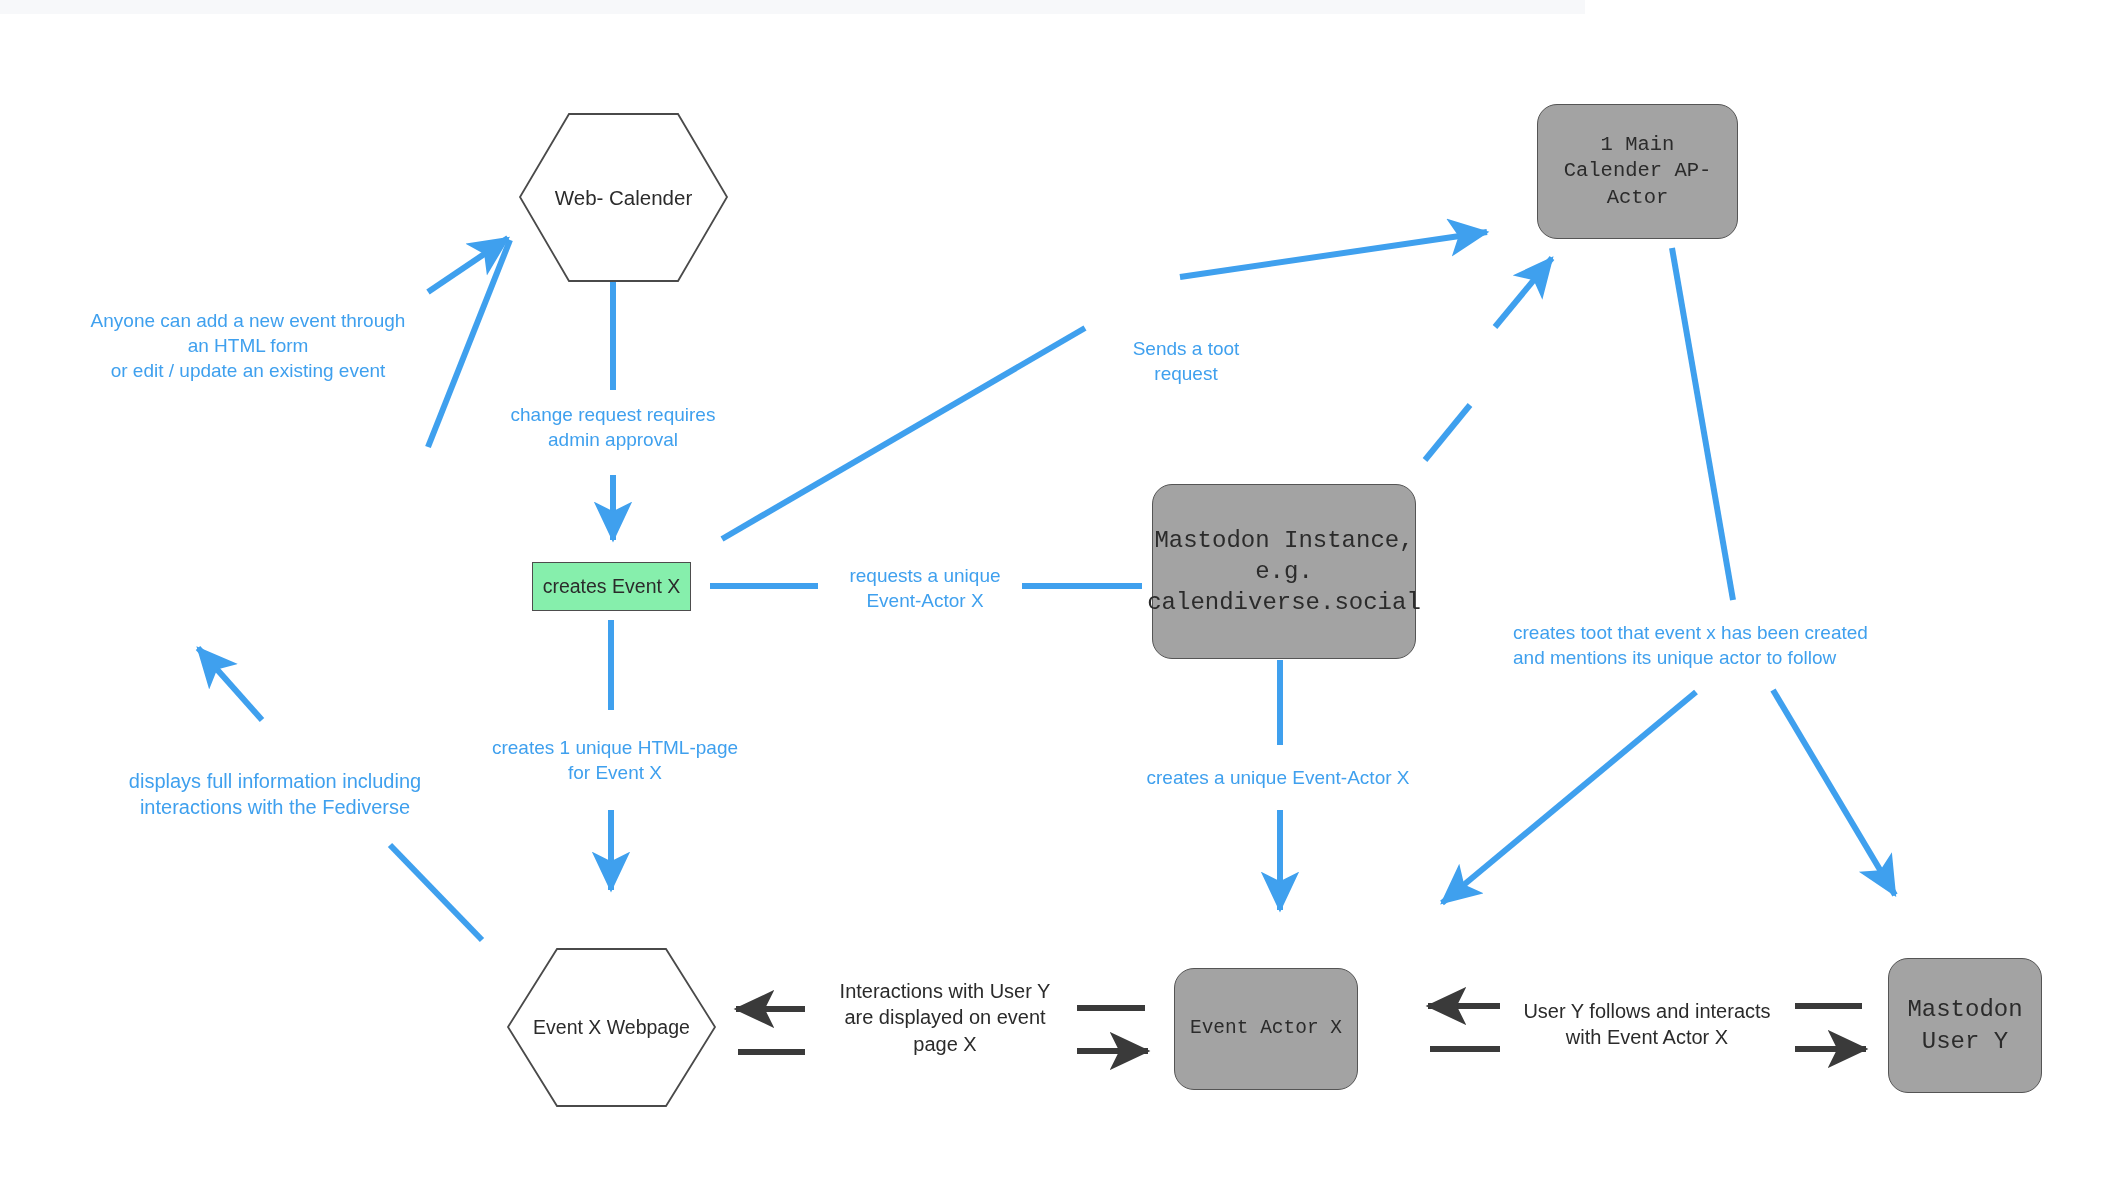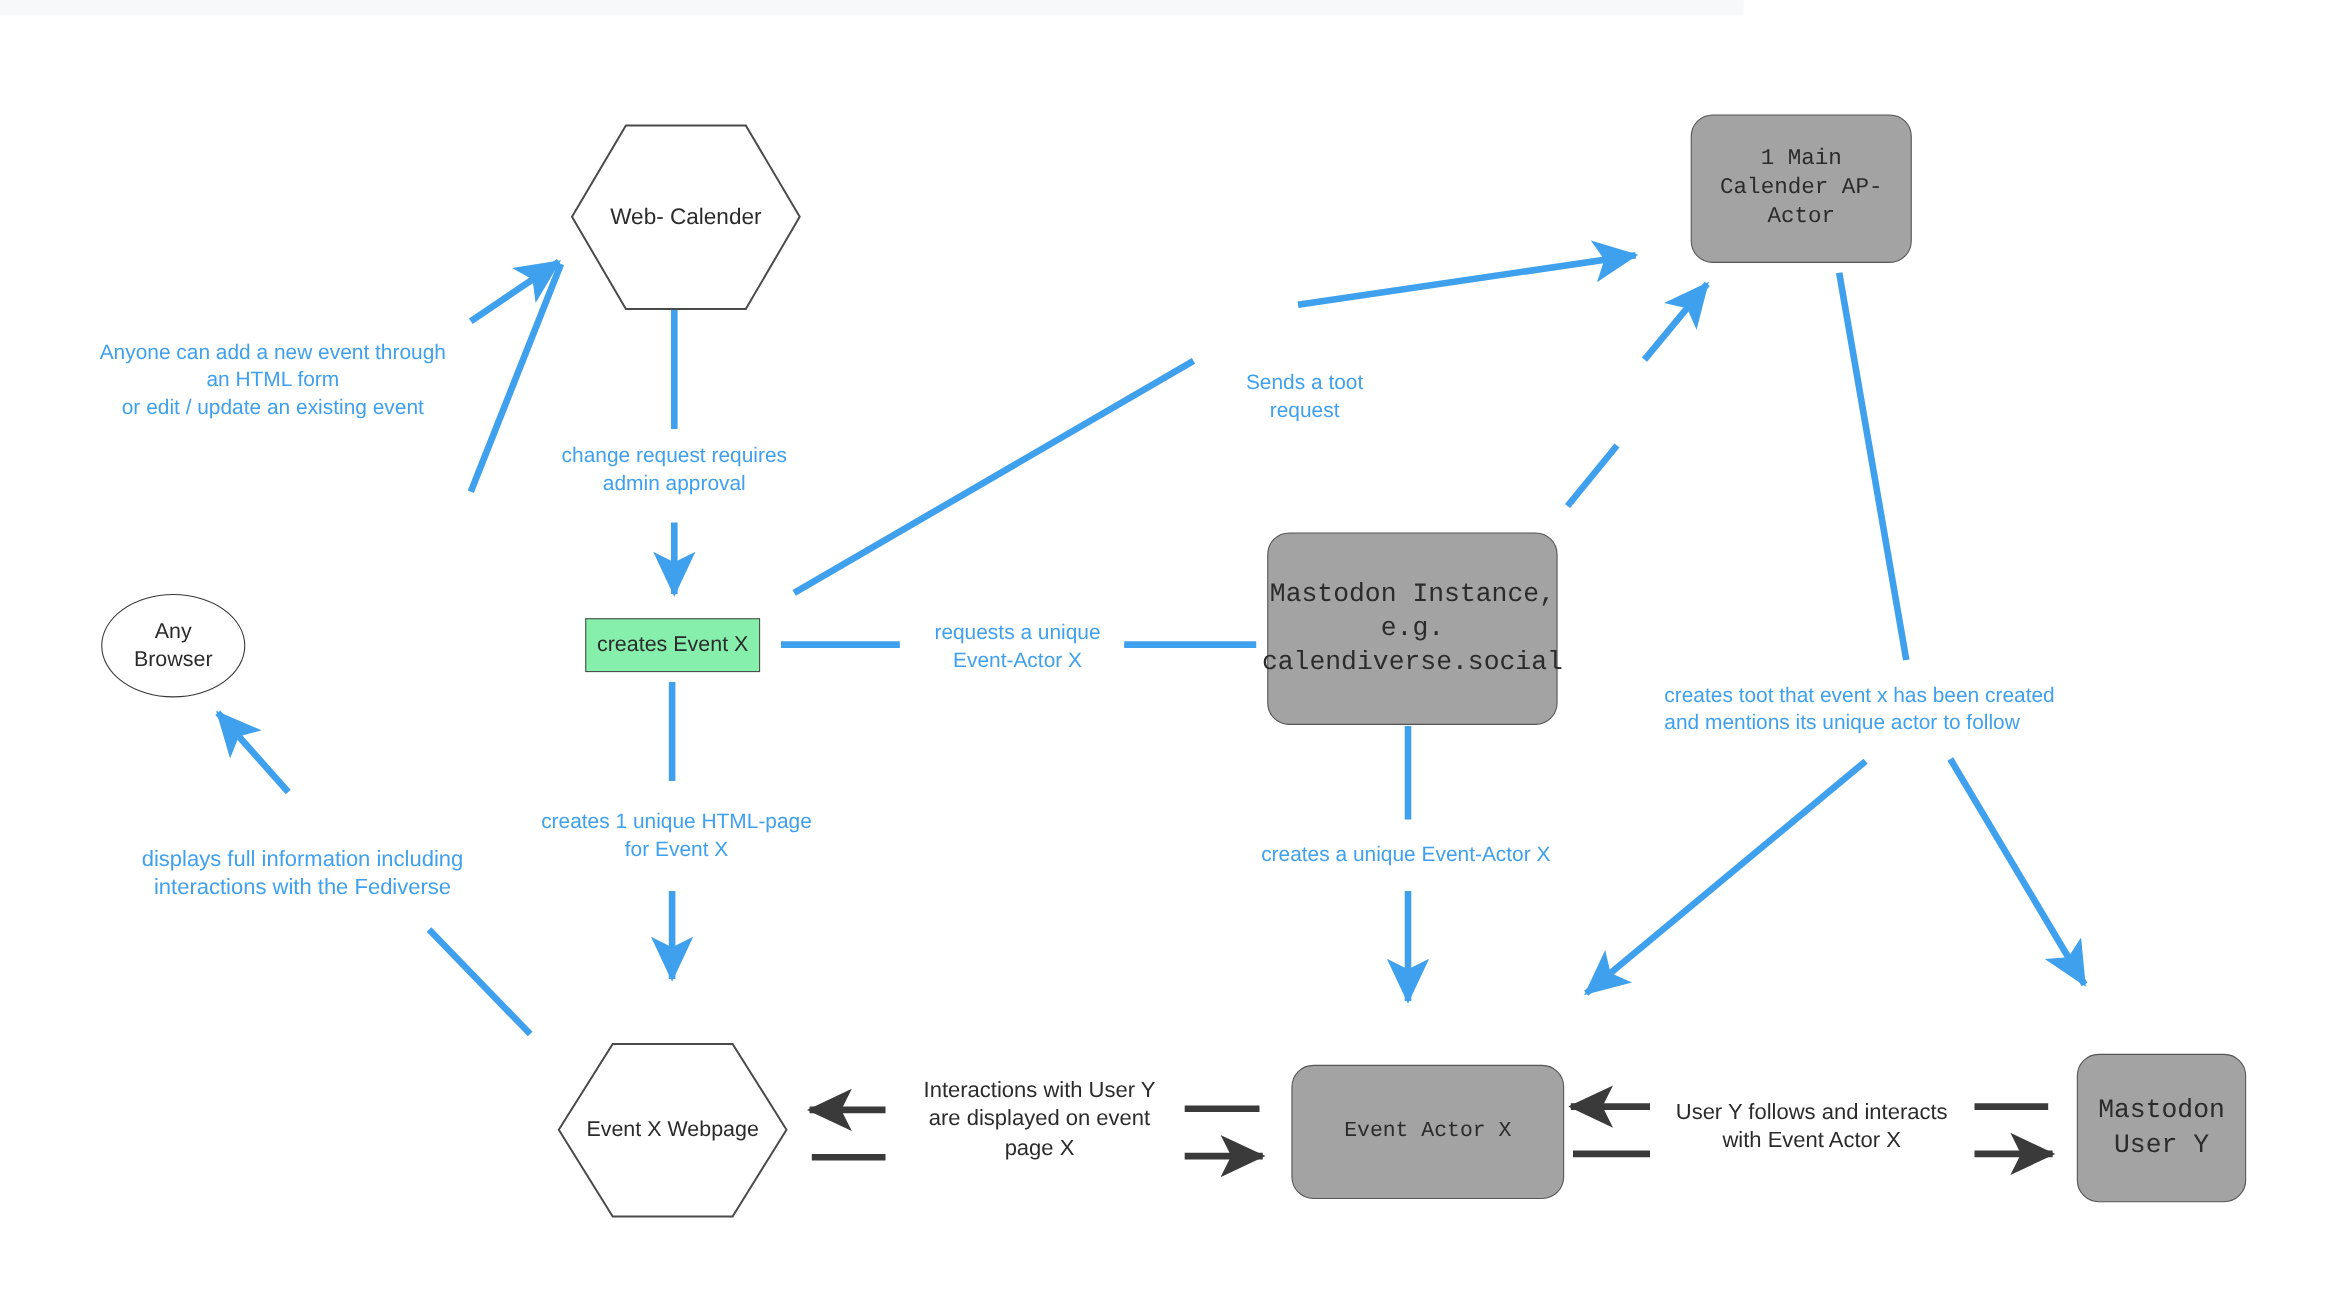--- a/index.html
+++ b/index.html
@@ -154,24 +154,20 @@
   </svg>
 
   <div class="hex-wrap" style="left:516px; top:110px; width:215px; height:175px;">
     <svg width="215" height="175" viewBox="0 0 215 175">
       <polygon points="53,4 162,4 211,87 162,171 53,171 4,87" fill="#ffffff" stroke="#4a4a4a" stroke-width="1.8"></polygon>
     </svg>
     <div class="hex-label" style="font-size:20.5px;">Web-
 Calender</div>
   </div>
 
-  <div class="node node-ellipse" style="left:92px; top:540px; width:131px; height:94px; font-size:19.5px;">
-    <span style="white-space:pre-line;">Any
-Browser</span>
-  </div>
 
   <div class="node node-rect" style="left:532px; top:562px; width:159px; height:49px; font-size:19.5px;">
     <span style="white-space:pre-line;">creates Event X</span>
   </div>
 
   <div class="node node-round" style="left:1537px; top:104px; width:201px; height:135px; font-size:20.5px; padding:0 10px;">
     <span style="white-space:pre-line;">1 Main Calender AP-
 Actor</span>
   </div>
 
@@ -181,21 +177,21 @@
   </div>
 
   <div class="hex-wrap" style="left:504px; top:945px; width:215px; height:165px;">
     <svg width="215" height="165" viewBox="0 0 215 165">
       <polygon points="53,4 162,4 211,82 162,161 53,161 4,82" fill="#ffffff" stroke="#4a4a4a" stroke-width="1.8"></polygon>
     </svg>
     <div class="hex-label" style="font-size:19.5px;">Event X
 Webpage</div>
   </div>
 
-  <div class="node node-round" style="left:1174px; top:968px; width:248px; height:122px; font-size:19.5px;">
+  <div class="node node-round" style="left:1174px; top:968px; width:184px; height:122px; font-size:19.5px;">
     <span style="white-space:pre-line;">Event Actor X</span>
   </div>
 
   <div class="node node-round" style="left:1888px; top:958px; width:154px; height:135px; font-size:24px;">
     <span style="white-space:pre-line;">Mastodon
 User Y</span>
   </div>
 
   <div class="lbl lbl-blue" style="left:473px; top:402px; width:280px; font-size:19px;">change request requires
 admin approval</div>

